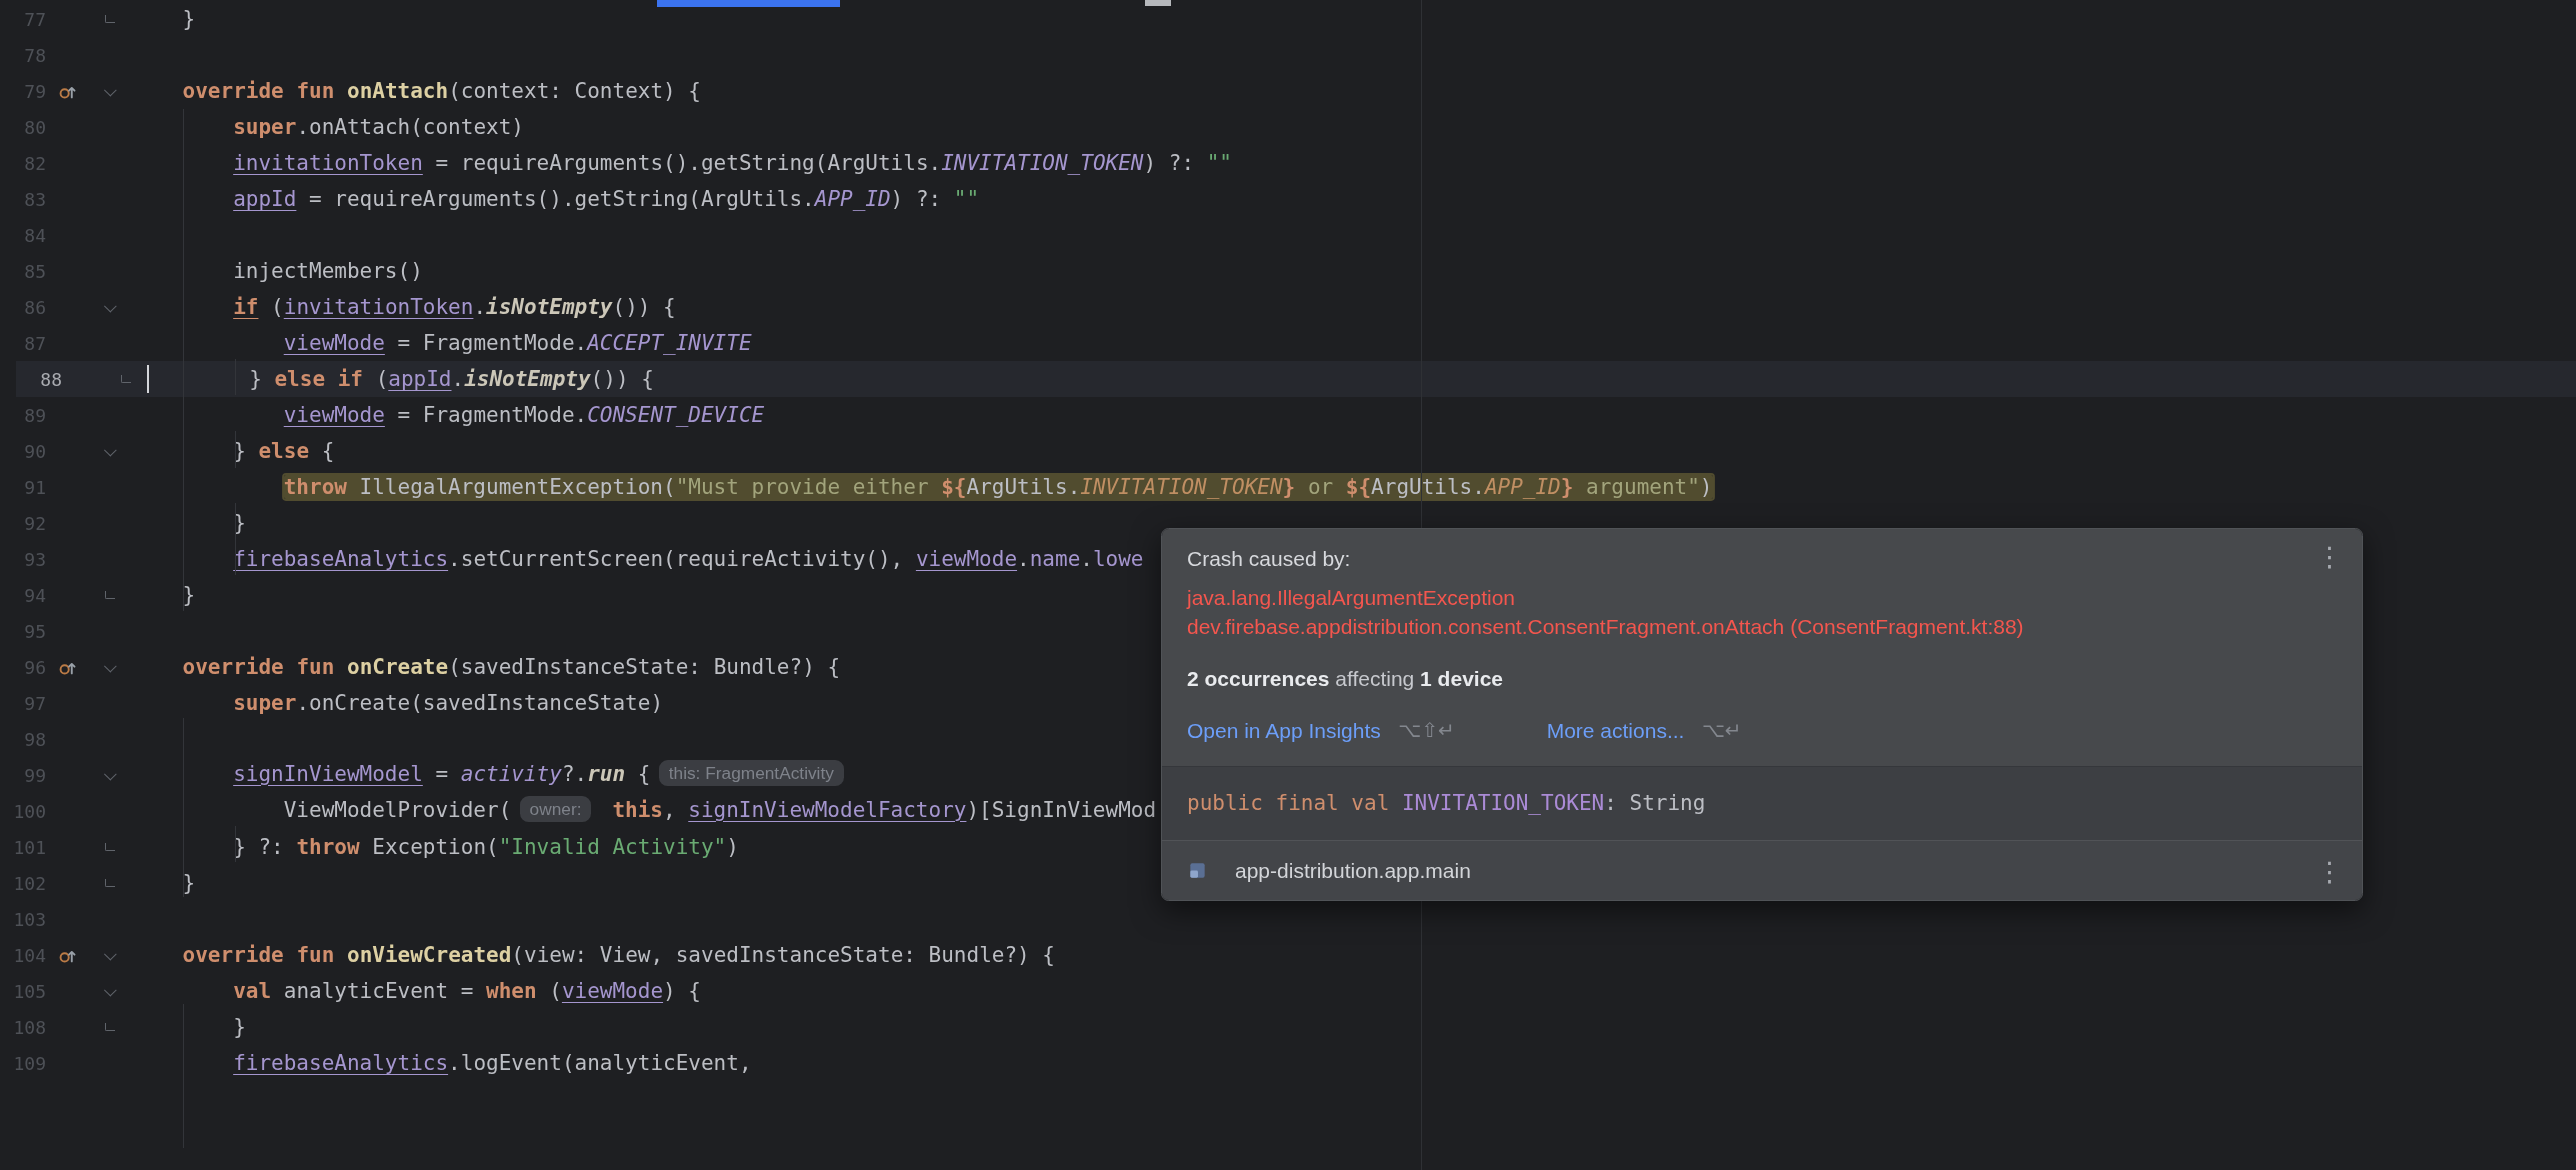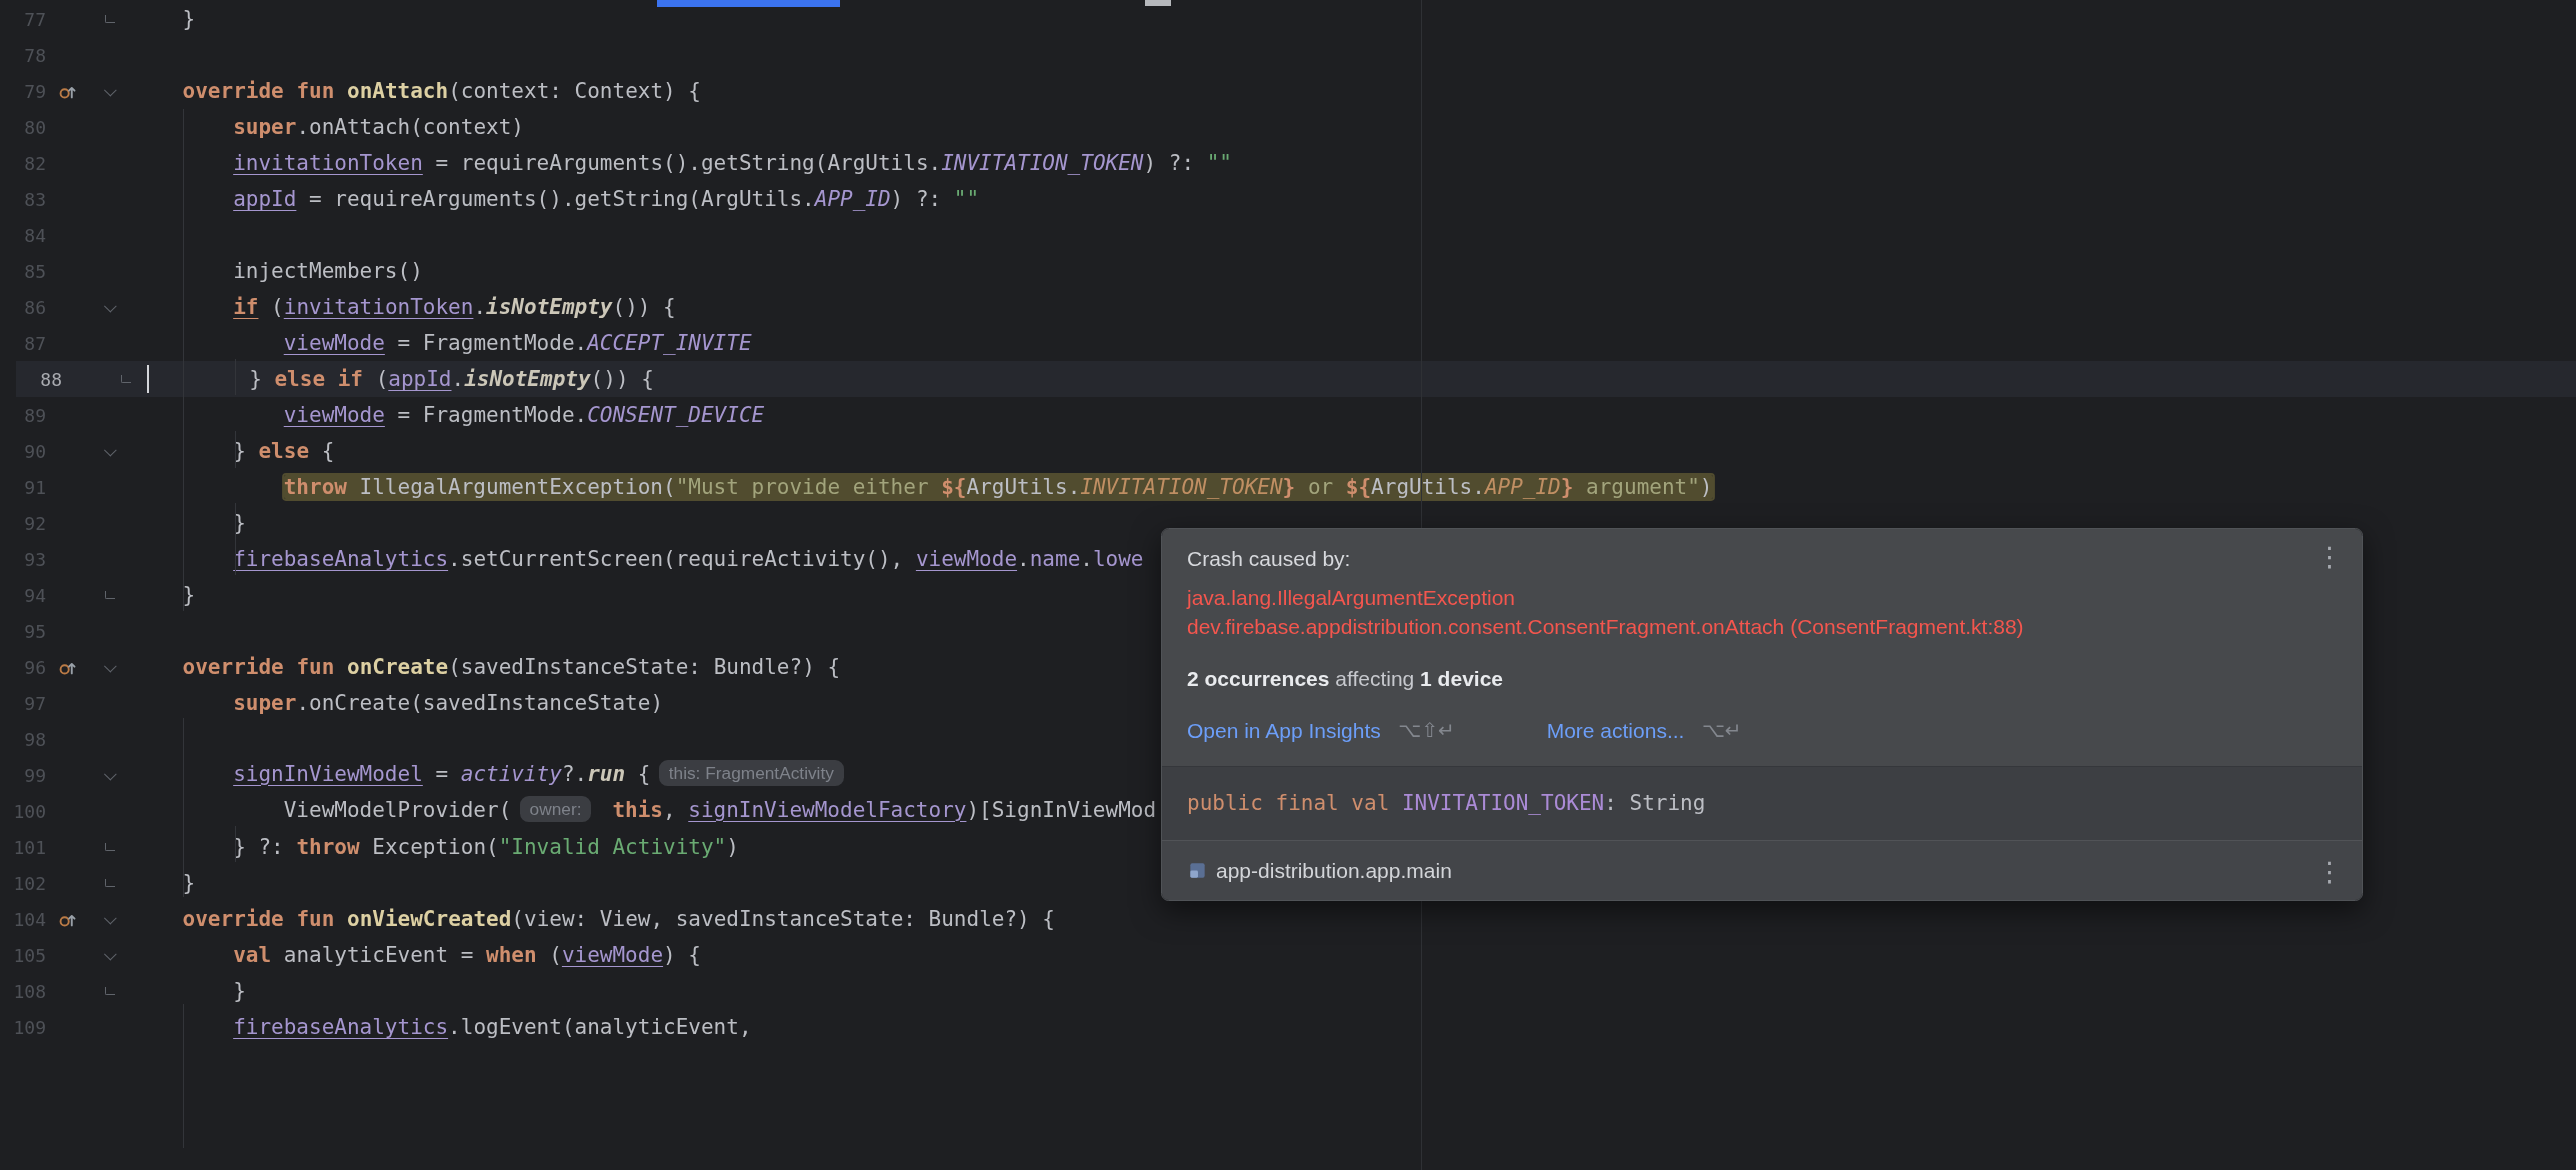--- a/index.html
+++ b/index.html
@@ -55,21 +55,21 @@
   .cp-link{color:#6c9ef8;font-size:21px;cursor:pointer;}
   .cp-sc{color:#83878e;font-size:20px;margin-left:17.3px;font-family:"DejaVu Sans",sans-serif;}
   .cp-more{margin-left:92px;}
   .cp-kebab{position:absolute;right:19px;color:#a7aab0;font-size:27px;line-height:27px;font-family:"DejaVu Sans",sans-serif;cursor:pointer;}
   .cp-kebab.top{top:13.5px;}
   .cp-kebab.bottom{top:50%;transform:translateY(-50%);}
   .cp-sig{background:#3d3f43;border-top:1px solid #35373b;padding:24px 25px;font:21px "DejaVu Sans Mono",monospace;line-height:25px;}
   .sig-k{color:#cf8e6d;}
   .sig-n{color:#ab8bd6;}
   .sig-t{color:#bcbec4;}
-  .cp-footer{background:#434549;border-top:1px solid #515357;padding:16.3px 25px;display:flex;align-items:center;gap:8px;
+  .cp-footer{background:#434549;border-top:1px solid #515357;padding:16.3px 25px;display:flex;align-items:center;gap:27px;
              color:#d3d5d9;font-size:21px;line-height:27px;position:relative;}
 </style>
 </head>
 <body>
 
 <div id="editor">
   <div id="code-lines">
       <div class="row">
         <div class="ln">77</div>
         <div class="gicon"></div>
@@ -247,20 +247,26 @@
         </div>
         <div class="code">        <span class="d">} ?: </span><span class="k">throw</span><span class="d"> Exception(</span><span class="s">"Invalid Activity"</span><span class="d">)</span></div>
       </div>
       <div class="row">
         <div class="ln">102</div>
         <div class="gicon"></div>
         <div class="gfold">
           <span class="fold fold-end"></span>
         </div>
         <div class="code">    <span class="d">}</span></div>
+      </div>
+      <div class="row">
+        <div class="ln">103</div>
+        <div class="gicon"></div>
+        <div class="gfold"></div>
+        <div class="code"></div>
       </div>
       <div class="row">
         <div class="ln">104</div>
         <div class="gicon">
           <span class="ovr">
             <svg width="19" height="19" viewBox="0 0 20 20">
               <circle cx="7" cy="12" r="4.3" fill="none" stroke="#bb7b46" stroke-width="2"></circle>
               <path d="M14.5 16.2 V6.2 M11.6 9.1 l2.9 -2.9 l2.9 2.9" fill="none" stroke="#99a0a8" stroke-width="2" stroke-linecap="round" stroke-linejoin="round"></path>
             </svg>
           </span>

